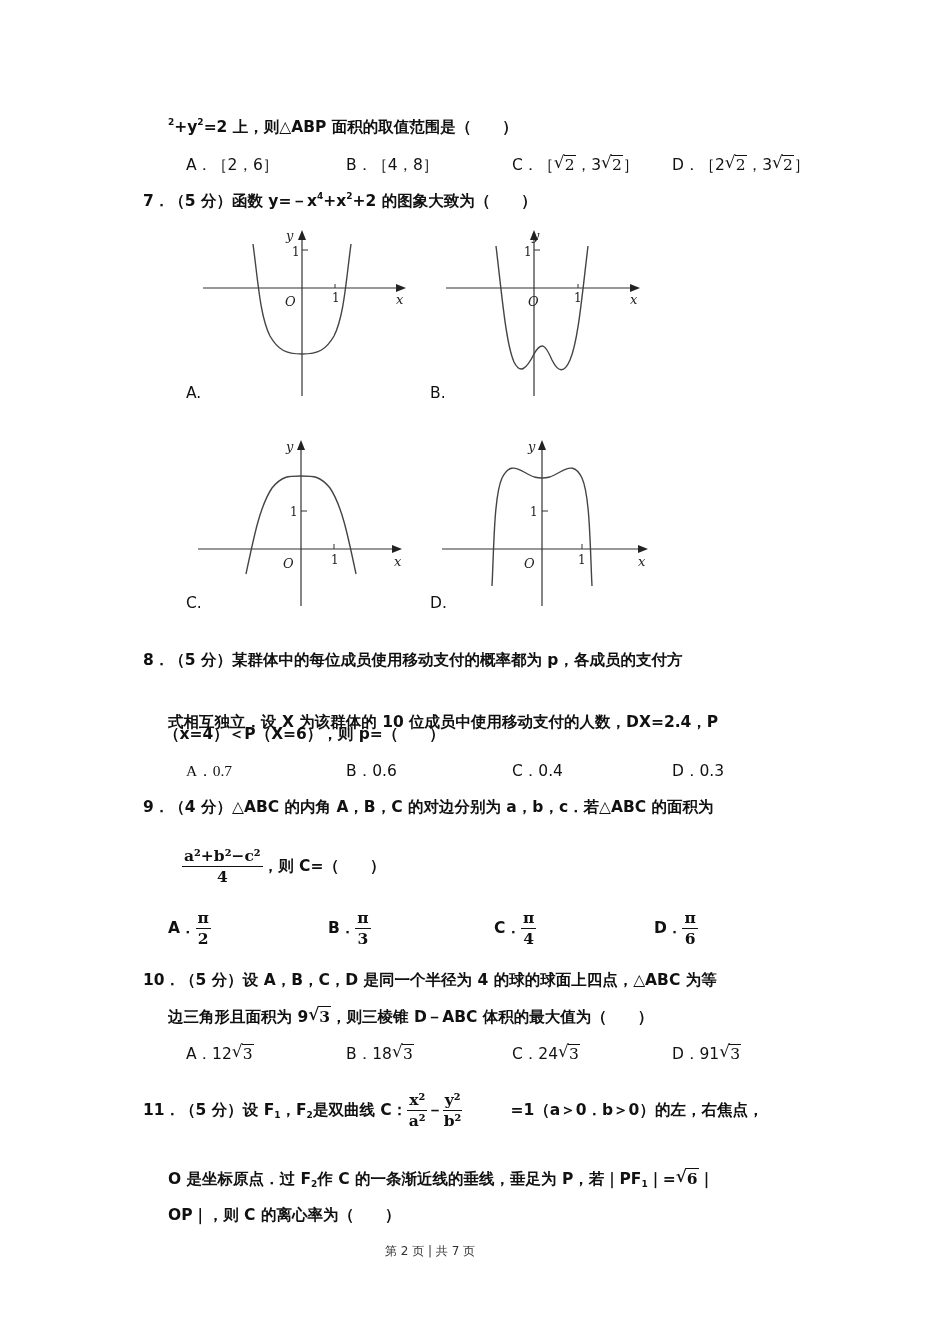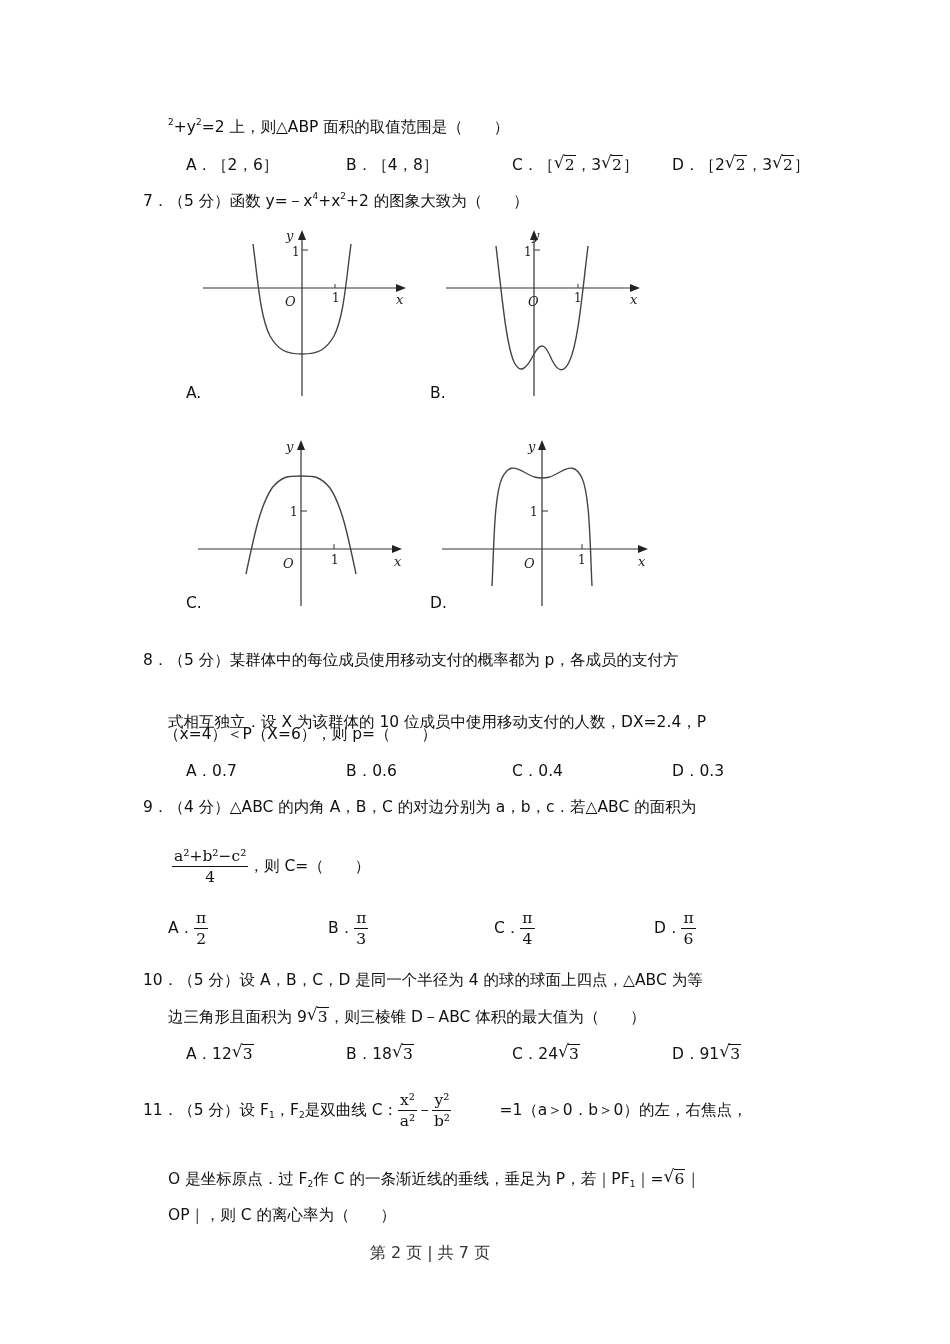--- a/index.html
+++ b/index.html
@@ -1,36 +1,36 @@
 <!DOCTYPE html>
 <html><head>
 <meta charset="utf-8">
 <style>
   html, body { margin: 0; padding: 0; background: #ffffff; }
   body {
     width: 950px; height: 1344px; position: relative; overflow: hidden;
     font-family: "DejaVu Sans", "Liberation Sans", sans-serif;
     color: #111; font-size: 15.5px;
   }
-  .abs { position: absolute; white-space: nowrap; }
+  .abs { position: absolute; white-space: nowrap; font-weight: bold; }
   .line { line-height: 20px; }
   .opt { position: absolute; white-space: nowrap; line-height: 22px; margin-left: 18px; }
   sup { font-size: 9px; vertical-align: 7px; line-height: 0; }
   sub { font-size: 9px; vertical-align: -3px; line-height: 0; }
   .sqrt { display: inline-block; position: relative; padding-left: 9px; margin-left: 1px; }
   .sqrt::before {
     content: "√"; position: absolute; left: -1px; top: -3px; font-size: 17px; font-family: "DejaVu Serif", serif;
   }
   .sqrt .rad { border-top: 1px solid #111; padding: 0 1px; font-family: "DejaVu Serif", serif; }
   .frac { display: inline-flex; flex-direction: column; align-items: center; vertical-align: middle; font-family: "DejaVu Serif", serif; }
   .frac .num { border-bottom: 1px solid #111; padding: 0 2px; line-height: 20px; }
   .frac .den { line-height: 20px; }
   .graph { position: absolute; }
   .graph svg { display: block; }
-  .footer { position: absolute; left: 0; width: 860px; top: 1243px; text-align: center; font-size: 16px; color: #333; }
+  .footer { position: absolute; left: 0; width: 860px; top: 1243px; text-align: center; font-size: 12px; color: #333; }
 </style>
 </head>
 <body>
 
 <div class="abs line" style="left:168px; top:117px;">
   <sup>2</sup><span>+y</span><sup>2</sup><span>=2 上，则△ABP 面积的取值范围是（　　）</span>
 </div>
 <div class="opt" style="left:168px; top:154px;">
   <span>A．</span><span>［2，6］</span>
 </div>
@@ -118,29 +118,29 @@
     <path d="M50,150 C52,110 52,60 60,42 C66,30 72,30 82,36 C92,42 96,42 100,42 C104,42 108,42 118,36 C128,30 134,30 140,42 C148,60 148,110 150,150" fill="none" stroke="#444" stroke-width="1.4"></path>
   </svg>
 </div>
 <div class="opt" style="left:412px; top:592px;">D.</div>
 
 <div class="abs line" style="left:143px; top:650px;">
   <span>8．</span><span>（5 分）某群体中的每位成员使用移动支付的概率都为 p，各成员的支付方</span>
 </div>
 <div class="abs line" style="left:168px; top:688px;margin-top:24px;">式相互独立．设 X 为该群体的 10 位成员中使用移动支付的人数，DX=2.4，P</div>
 <div class="abs line" style="left:164px; top:724px;">（x=4）＜P（X=6），则 p=（　　）</div>
-<div class="opt" style="left:168px; top:760px;"><span>A．</span><span>0.7</span></div>
+<div class="opt" style="left:168px; top:760px;font-family:Liberation Serif, serif;"><span>A．</span><span>0.7</span></div>
 <div class="opt" style="left:328px; top:760px;"><span>B．</span><span>0.6</span></div>
 <div class="opt" style="left:494px; top:760px;"><span>C．</span><span>0.4</span></div>
 <div class="opt" style="left:654px; top:760px;"><span>D．</span><span>0.3</span></div>
 
 <div class="abs line" style="left:143px; top:797px;">
   <span>9．</span><span>（4 分）△ABC 的内角 A，B，C 的对边分别为 a，b，c．若△ABC 的面积为</span>
 </div>
-<div class="abs" style="left:172px; top:846px;">
+<div class="abs" style="left:182px; top:846px;">
   <span class="frac">
       <span class="num">a²+b²−c²</span>
       <span class="den">4</span>
     </span><span style="vertical-align:middle;">，则 C=（　　）</span>
 </div>
 <div class="abs" style="left:168px; top:908px;"><span style="vertical-align:middle;">A．</span><span class="frac">
       <span class="num">π</span>
       <span class="den">2</span>
     </span></div>
 <div class="abs" style="left:328px; top:908px;"><span style="vertical-align:middle;">B．</span><span class="frac">

